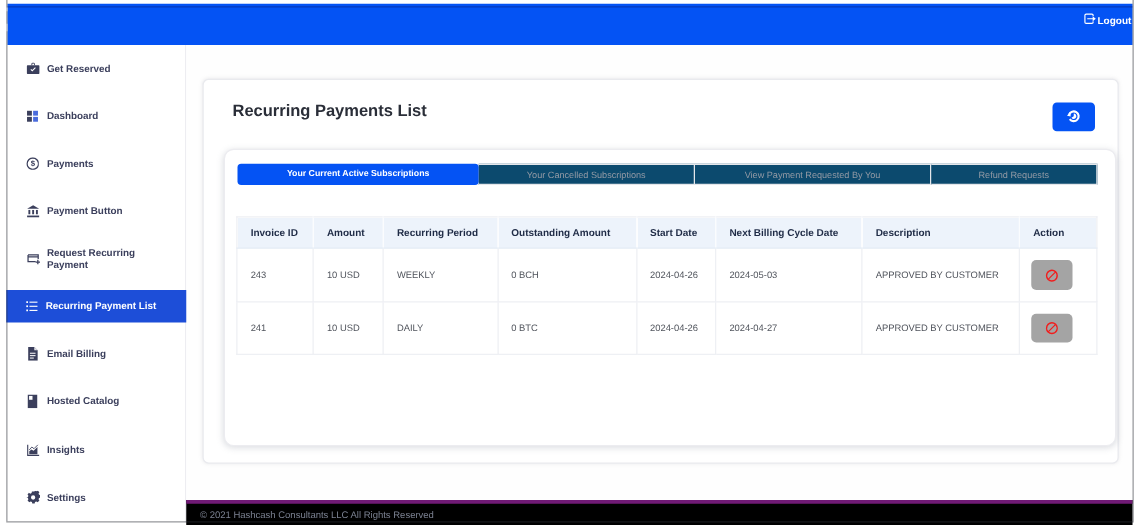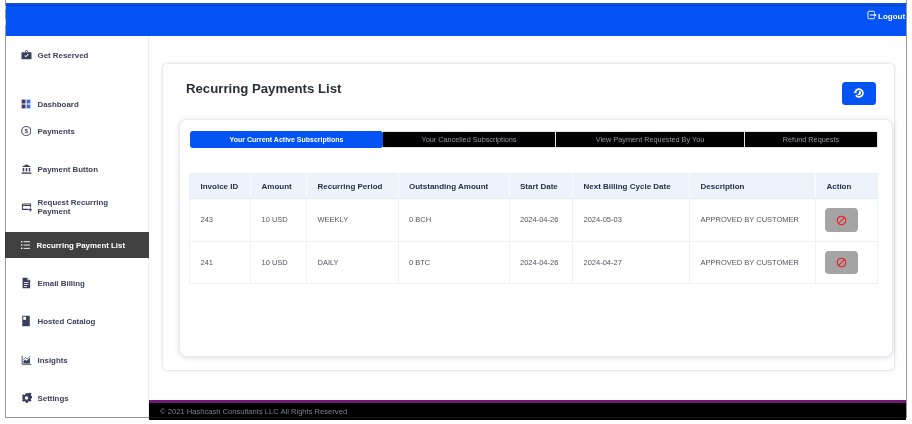--- a/index.html
+++ b/index.html
@@ -12,31 +12,31 @@
   .bB{left:5px;top:417px;width:902px;height:1px;background:rgba(45,47,55,0.5);}
   
   .nav{left:6px;top:2.5px;width:900px;height:33px;background:#0453f4;}
   .navline{left:6px;top:5px;width:900px;height:1px;background:rgba(12,28,115,0.45);}
   .logout{right:0px;top:10px;height:16px;color:#fff;font-size:8px;font-weight:bold;}
   
   .sidebar{left:6px;top:35.5px;width:142px;height:382px;background:#fff;border-right:1px solid #ededf1;}
   .mitem{position:absolute;left:0;width:142px;height:24px;color:#3b3f5c;font-size:7.9px;font-weight:bold;}
   .mitem .txt{position:absolute;left:31.5px;top:50%;transform:translateY(-50%);width:100px;line-height:9px;}
   .mitem svg{position:absolute;left:14.5px;top:50%;transform:translateY(-50%);}
-  .mactive{background:#404040;color:#fff;left:-1px;width:144px;height:25.5px;}
+  .mactive{background:#1d4ed8;color:#fff;left:-1px;width:144px;height:25.5px;}
   
   .main{left:149px;top:35.5px;width:757px;height:364.5px;background:#fefefe;}
   .card1{left:162px;top:63px;width:731px;height:306px;background:#fff;border:1px solid #e9eaee;border-radius:5px;box-shadow:0 0 3px rgba(160,160,170,0.2);}
   .h1{left:186px;top:81px;font-size:13.2px;font-weight:bold;color:#2a2e38;letter-spacing:0px;}
   .histbtn{left:842px;top:82px;width:33.5px;height:22.5px;background:#0453f4;border-radius:3.5px;}
   .histbtn svg{position:absolute;left:50%;top:50%;transform:translate(-50%,-50%);}
   .card2{left:179px;top:118.5px;width:712px;height:236.5px;background:#fff;border-radius:8px;border:0.5px solid #ececf0;box-shadow:0 1px 5px rgba(140,145,160,0.3);}
   
   .tabs{left:190px;top:130.5px;height:17.5px;display:flex;font-size:7.3px;}
-  .tab{box-sizing:border-box;border:1px solid #e4e6ea;border-left:none;color:#939aa5;text-align:center;line-height:15.5px;background:#000000;}
+  .tab{box-sizing:border-box;border:1px solid #e4e6ea;border-left:none;color:#939aa5;text-align:center;line-height:15.5px;background:#0c4a6e;}
   .tabact{box-sizing:border-box;background:#0453f4;color:#fff;font-weight:bold;font-size:7px;text-align:center;line-height:17.5px;border-radius:3px;border:none;}
   
   table{position:absolute;left:189px;top:173px;border-collapse:collapse;table-layout:fixed;}
   th,td{border:1px solid #eef0f4;font-size:7.5px;padding:0 0 0 10.5px;text-align:left;vertical-align:middle;overflow:hidden;white-space:nowrap;}
   th{background:#edf3fb;color:#1f2b46;height:24px;font-size:8px;border-bottom:1px solid #e3ebf5;border-left:1px solid #fafcfe;border-right:1px solid #fafcfe;}
   th:first-child{border-left:1px solid #eef0f4;}
   th:last-child{border-right:1px solid #eef0f4;}
   td{color:#50545c;height:41.5px;}
   .actbtn{width:33px;height:23.5px;background:#a4a4a4;border-radius:4px;position:relative;margin-left:-1.5px;}
   
@@ -60,21 +60,21 @@
   <div class="abs main"></div>
 
   <div class="abs" id="menu" style="left:6px;top:35.5px;width:142px;height:382px;">
       <div class="mitem" style="top: 7px;">
         <svg width="11" height="11" viewBox="0 0 16 16">
           <path fill="#3b3f5c" d="M6 2.5A1.5 1.5 0 0 1 7.5 1h1A1.5 1.5 0 0 1 10 2.5V4h-1V2.5a.5.5 0 0 0-.5-.5h-1a.5.5 0 0 0-.5.5V4H6V2.5z"></path>
           <path fill="#3b3f5c" d="M1.5 4h13a.8.8 0 0 1 .8.8v8.4a.8.8 0 0 1-.8.8h-13a.8.8 0 0 1-.8-.8V4.8a.8.8 0 0 1 .8-.8zm9.6 3.1-.9-.9L7 9.4 5.8 8.2l-.9.9L7 11.2l4.1-4.1z"></path>
         </svg>
         <div class="txt">Get Reserved</div>
       </div>
-      <div class="mitem" style="top: 56px;">
+      <div class="mitem" style="top: 45px;">
         <svg width="10" height="10" viewBox="0 0 16 16">
           <rect fill="#3b3f5c" x="1" y="1" width="6.2" height="6.2"></rect>
           <rect fill="#4a6bdd" x="8.8" y="1" width="6.2" height="6.2"></rect>
           <rect fill="#3b3f5c" x="1" y="8.8" width="6.2" height="6.2"></rect>
           <rect fill="#4a6bdd" x="8.8" y="8.8" width="6.2" height="6.2"></rect>
         </svg>
         <div class="txt">Dashboard</div>
       </div>
       <div class="mitem" style="top: 83px;">
         <svg width="10.5" height="10.5" viewBox="0 0 16 16">

